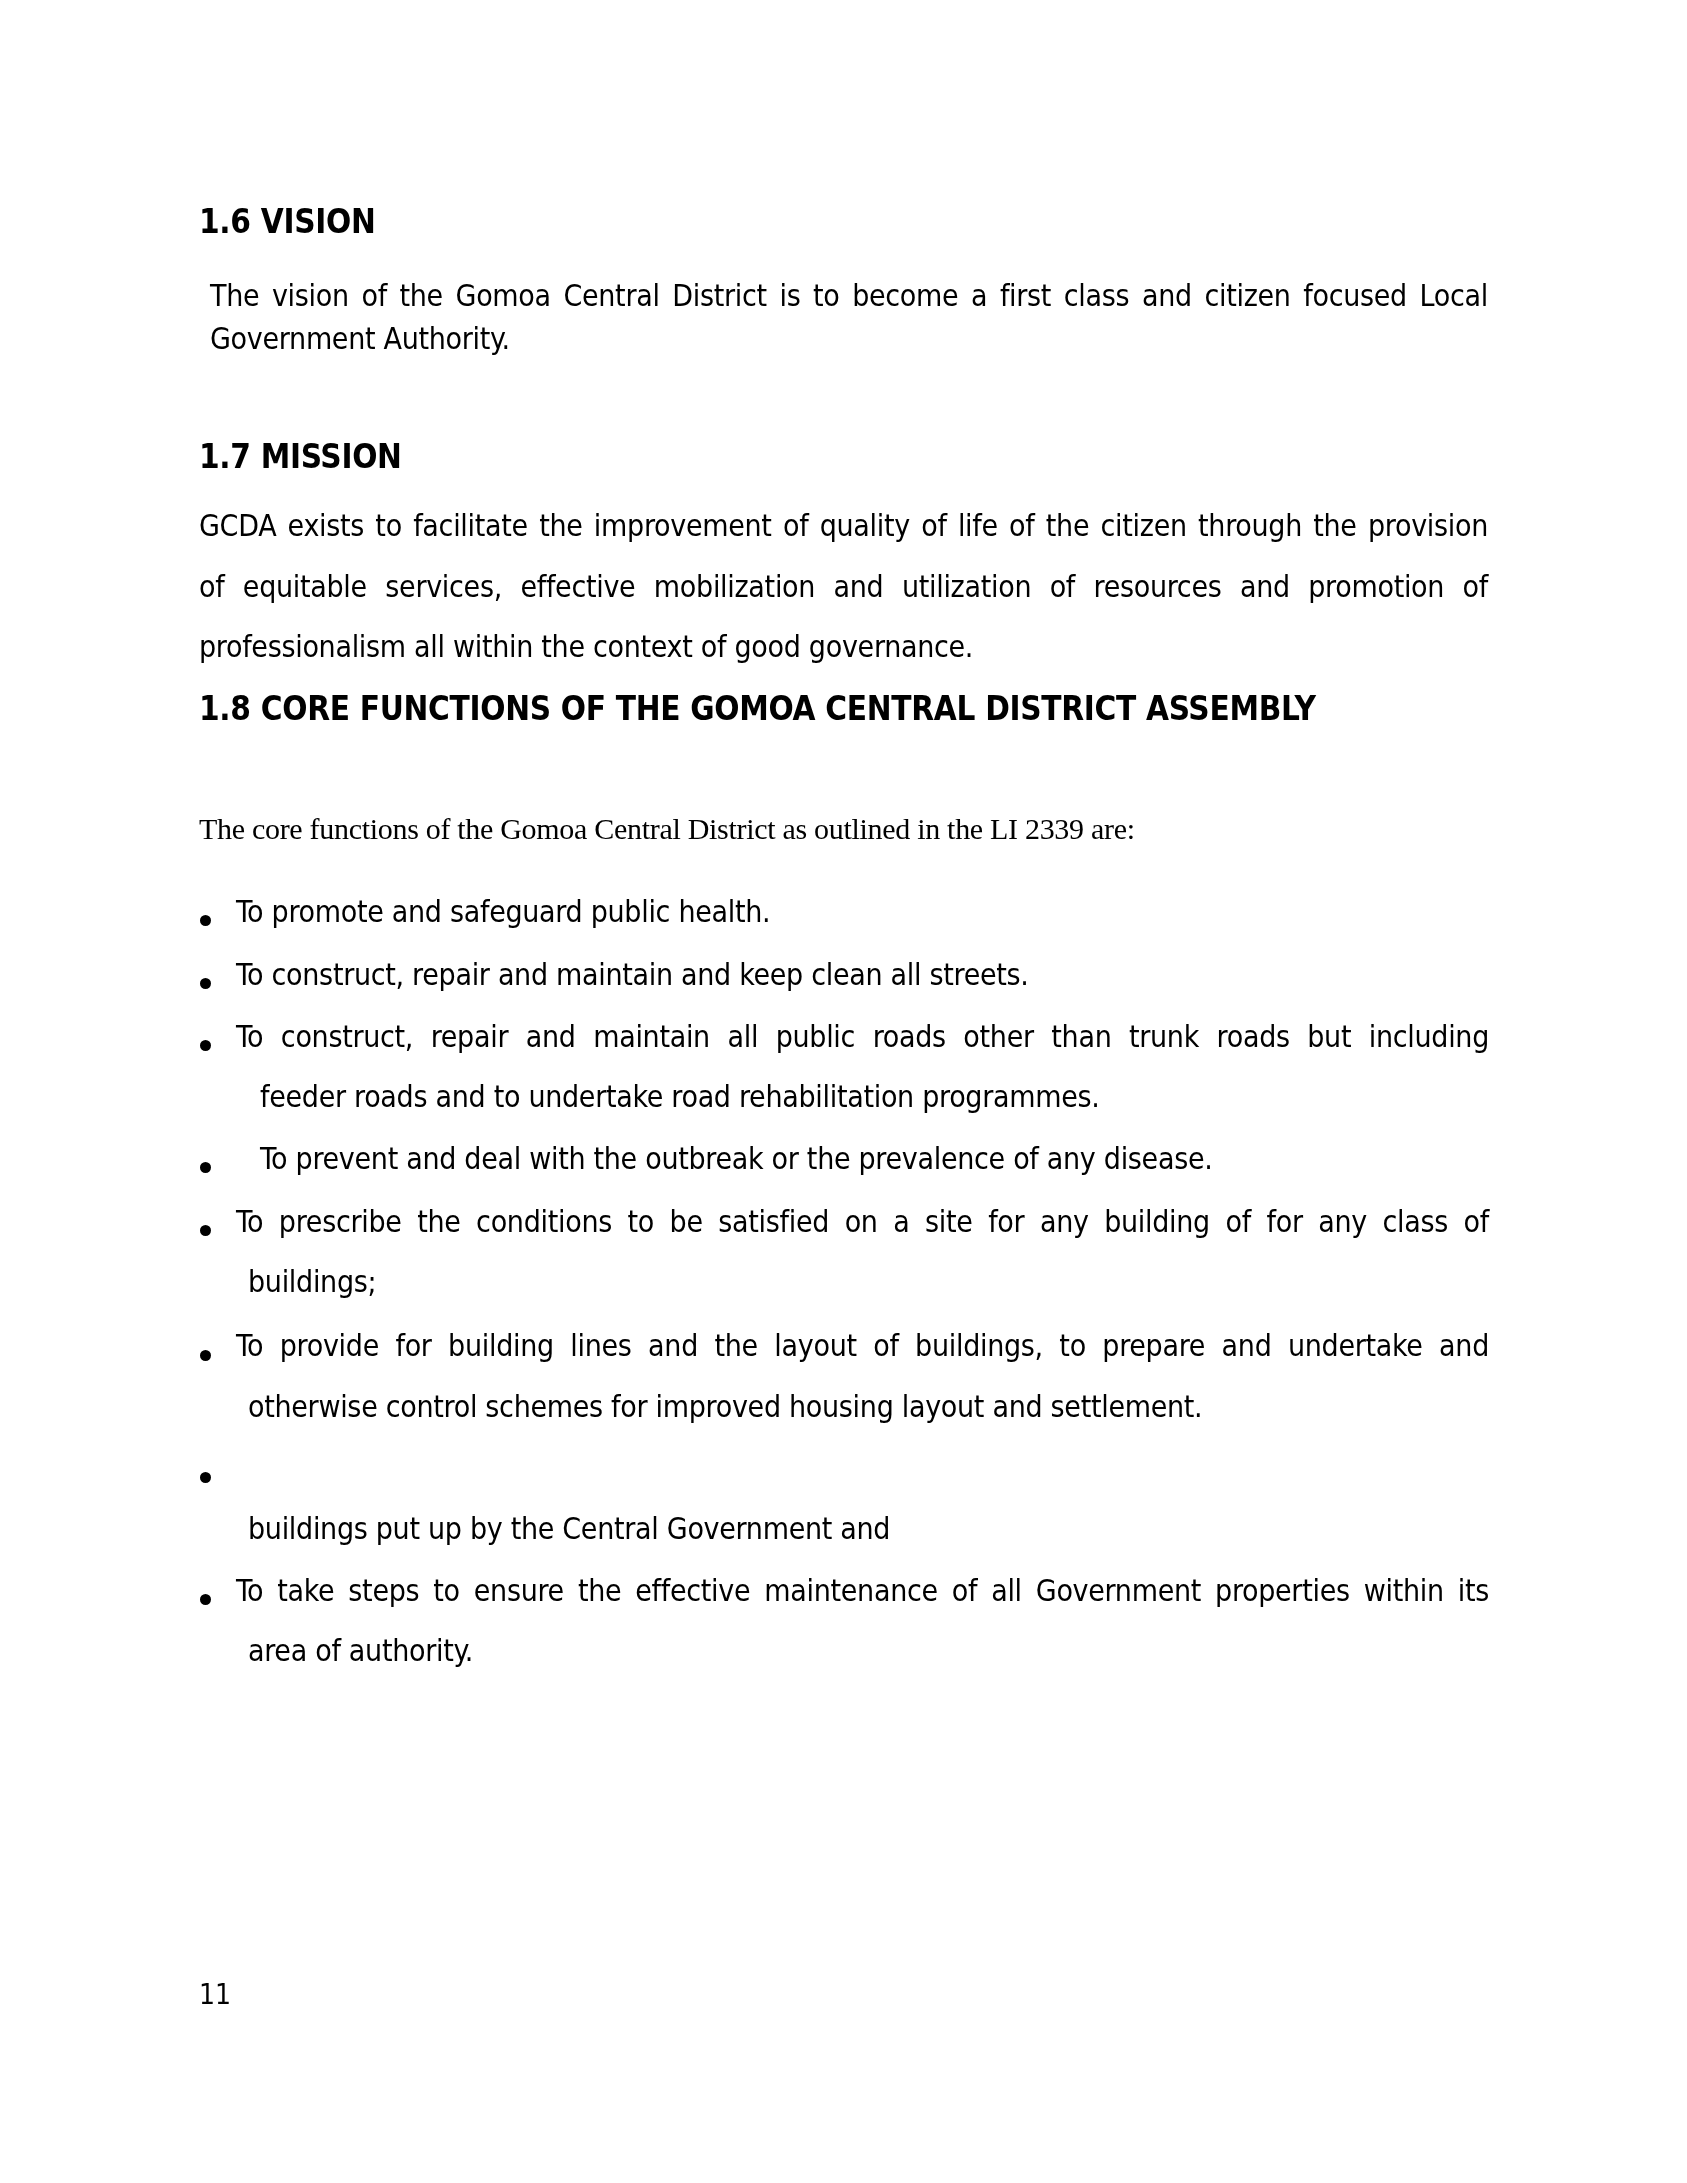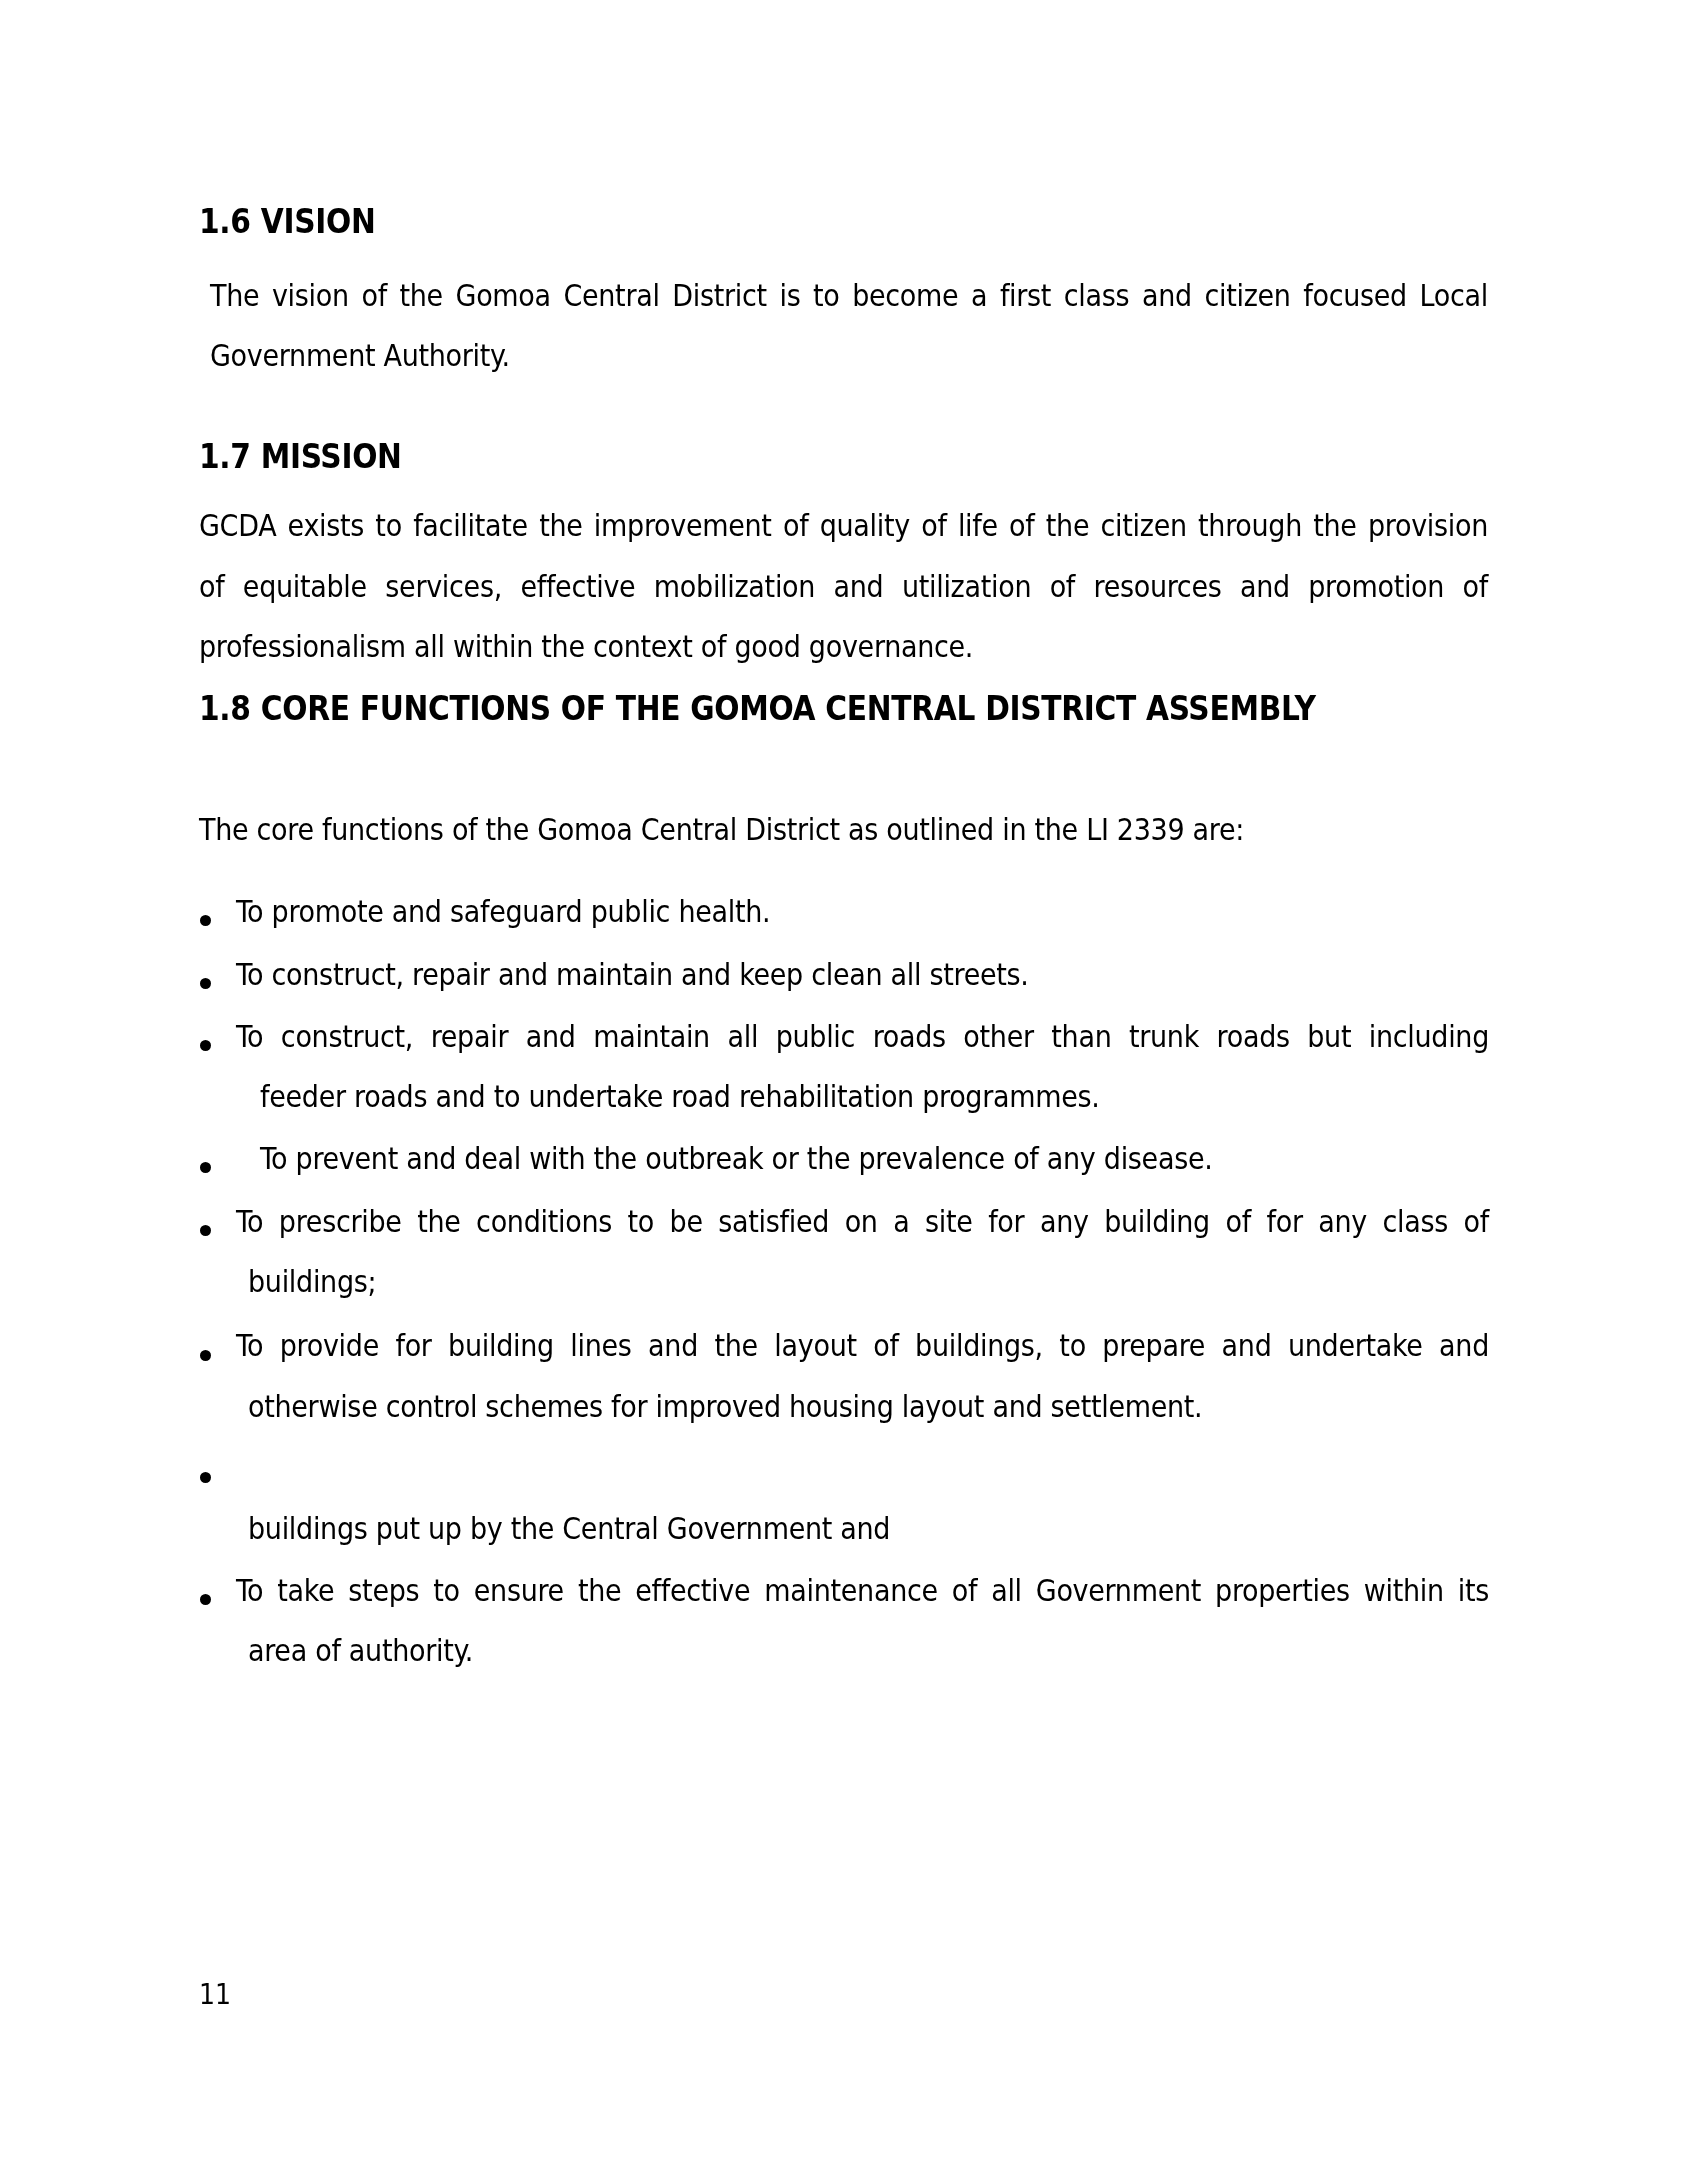--- a/index.html
+++ b/index.html
@@ -13,29 +13,29 @@
   .bullet-dot { position: absolute; width: 11.2px; height: 11.2px; border-radius: 50%; background: #000; }
   .pagenum { font-size: 28px; }
 </style>
 </head>
 <body>
 
 <div class="page">
 
   <div class="abs h" style="left:199px; top:202px;">1.6  VISION</div>
   <div class="abs p just" style="left:210px; top:278px; width:1278px;">The vision of the Gomoa Central District is to become a first class and citizen focused Local</div>
-  <div class="abs p" style="left:210px; top:338px;">Government Authority.</div>
+  <div class="abs p" style="left:210px; top:321px;">Government Authority.</div>
 
   <div class="abs h" style="left:199px; top:437px;">1.7 MISSION</div>
   <div class="abs p just" style="left:199px; top:508px; width:1289px;">GCDA exists to facilitate the improvement of quality of life of the citizen through the provision</div>
   <div class="abs p just" style="left:199px; top:569px; width:1289px;">of equitable services, effective mobilization and utilization of resources and promotion of</div>
   <div class="abs p" style="left:199px; top:629px;">professionalism all within the context of good governance.</div>
 
   <div class="abs h" style="left:199px; top:689px;">1.8 CORE FUNCTIONS OF THE GOMOA CENTRAL DISTRICT ASSEMBLY</div>
-  <div class="abs p" style="left:199px; top:812px;">The core functions of the Gomoa Central District as outlined in the LI 2339 are:</div>
+  <div class="abs p" style="left:199px; top:812px;font-family:Liberation Serif, serif;">The core functions of the Gomoa Central District as outlined in the LI 2339 are:</div>
 
   <div class="bullet-dot" style="left:200px; top:915px;"></div>
   <div class="abs p" style="left:236px; top:894px;">To promote and safeguard public health.</div>
 
   <div class="bullet-dot" style="left:200px; top:978px;"></div>
   <div class="abs p" style="left:236px; top:957px;">To construct, repair and maintain and keep clean all streets.</div>
 
   <div class="bullet-dot" style="left:200px; top:1040px;"></div>
   <div class="abs p just" style="left:236px; top:1019px; width:1253px;">To construct, repair and maintain all public roads other than trunk roads but including</div>
   <div class="abs p" style="left:260px; top:1079px;">feeder roads and to undertake road rehabilitation programmes.</div>

